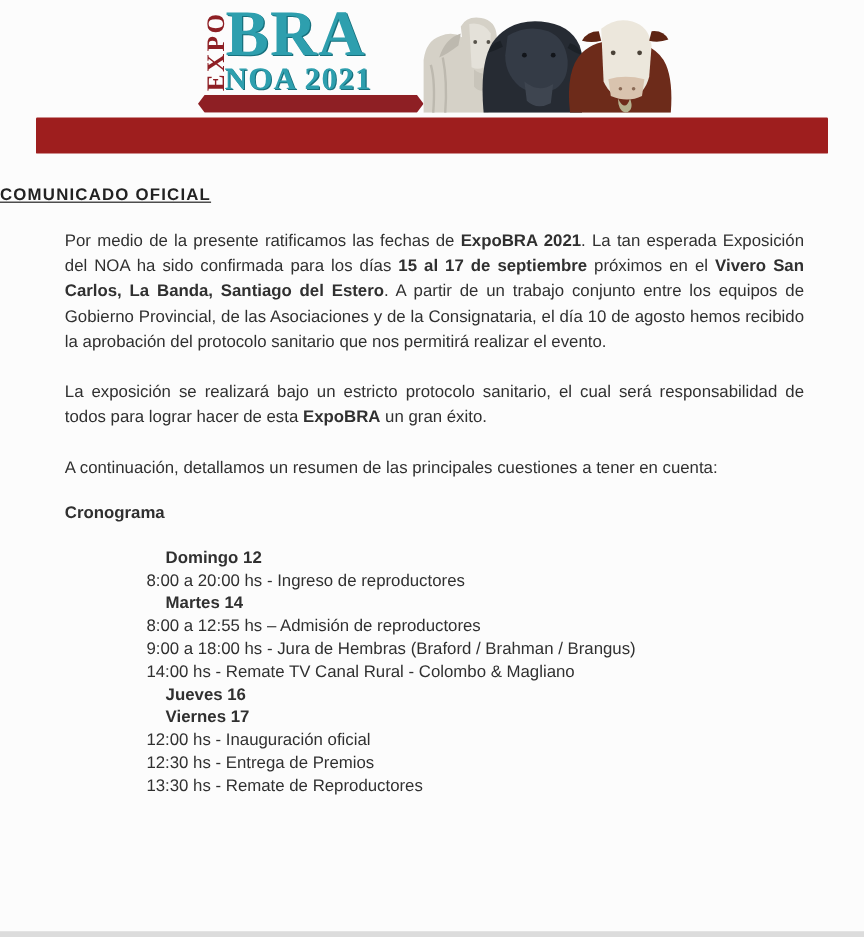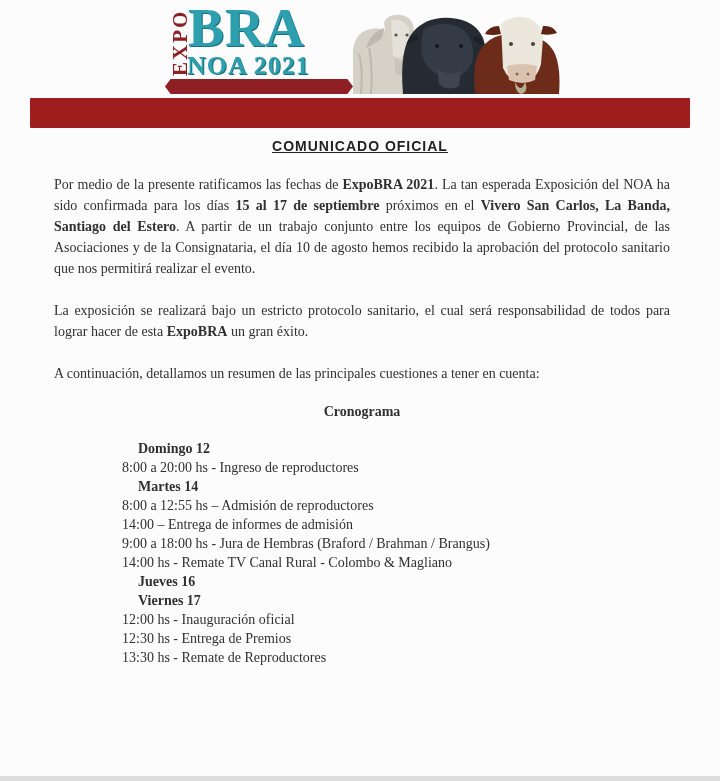--- a/index.html
+++ b/index.html
@@ -62,34 +62,32 @@
   }
   .cattle{width:212px;height:86px;margin-left:2px;}
   
   .divider{
     margin:2px 30px 0 30px;height:30px;
     background:var(--divider);
     border-radius:1px;
   }
   
   .doc-title{
-    margin-top:10px;
-    text-align:center;
+    margin-top:26px;
     font-weight:bold;font-size:14px;letter-spacing:1px;
     text-decoration:underline;
     color:#222;
   }
   
-  .content{padding:20px 50px 0 54px;font-size:14px;line-height:21px;font-family:Liberation Serif, serif;}
+  .content{padding:20px 50px 0 54px;font-size:14px;line-height:21px;}
   .para{text-align:justify;margin:0 0 21px 0;}
   .para:last-child{margin-top:15px;margin-bottom:0;}
   .cronograma-heading{
     font-weight:bold;font-size:14px;line-height:21px;
     margin-top:17px;
-    text-align:center;
   }
   .schedule{margin-top:17px;}
   .day-label{
     font-weight:bold;font-size:14px;line-height:19px;
     margin-left:84px;
   }
   .day-item{
     font-size:14px;line-height:19px;
     margin-left:68px;
   }
@@ -156,21 +154,20 @@
     </div>
   <div class="cronograma-heading">Cronograma</div>
   <div class="schedule">
       <div class="day-block">
         <div class="day-label">Domingo 12</div>
         <div class="day-item">8:00 a 20:00 hs - Ingreso de reproductores</div>
       </div>
       <div class="day-block">
         <div class="day-label">Martes 14</div>
         <div class="day-item">8:00 a 12:55 hs – Admisión de reproductores</div>
-        <div class="day-item">14:00 – Entrega de informes de admisión</div>
       </div>
       <div class="day-block">
         <div class="day-item">9:00 a 18:00 hs - Jura de Hembras (Braford / Brahman / Brangus)</div>
         <div class="day-item">14:00 hs - Remate TV Canal Rural - Colombo &amp; Magliano</div>
       </div>
       <div class="day-block">
         <div class="day-label">Jueves 16</div>
       </div>
       <div class="day-block">
         <div class="day-label">Viernes 17</div>

